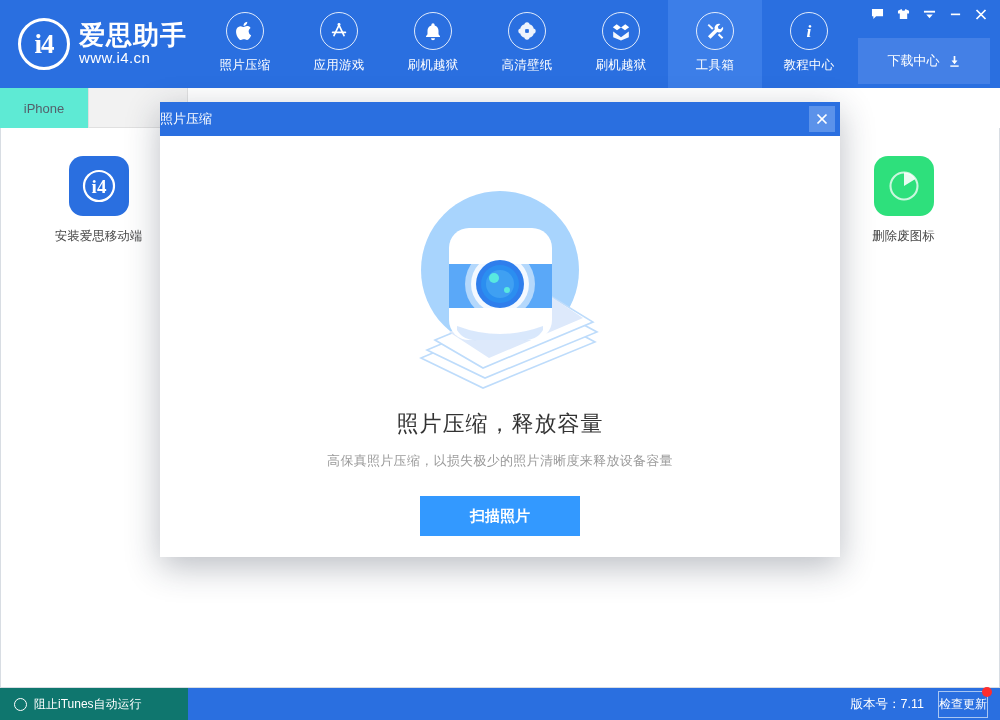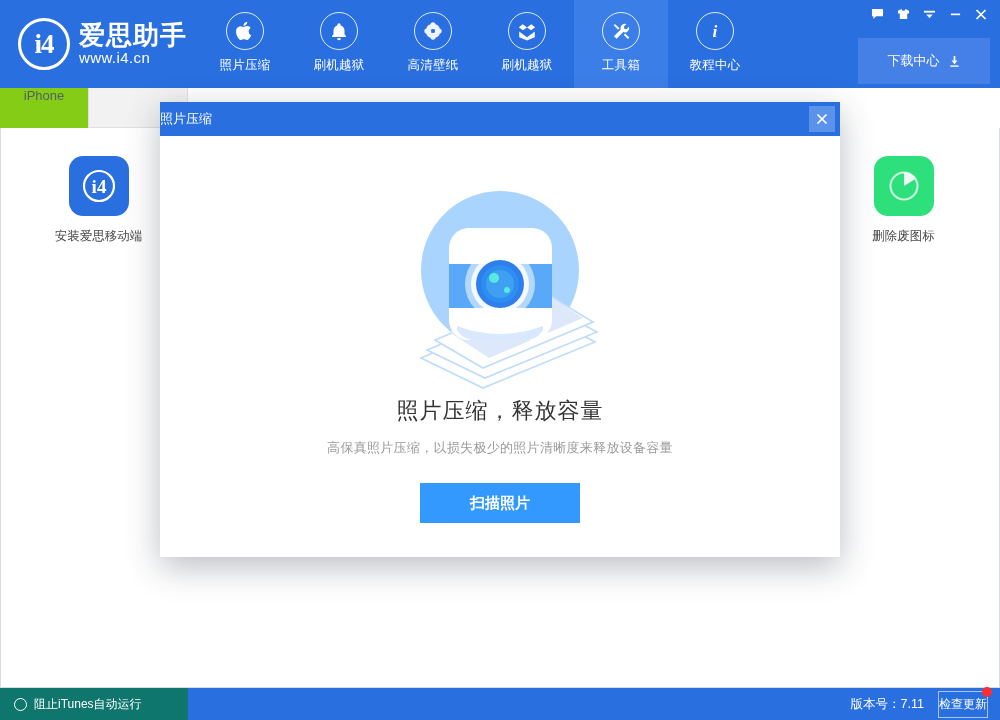--- a/index.html
+++ b/index.html
@@ -83,22 +83,22 @@
 
   
   .tabstrip {
     position: absolute; left: 0; top: 88px;
     width: 1000px; height: 40px;
     background: #ffffff;
   }
   .tab-active {
     position: absolute; left: 0; top: 0;
     width: 88px; height: 40px;
-    background: #84cc16;
-    display: flex; align-items: flex-start; justify-content: center;
+    background: #5eead4;
+    display: flex; align-items: center; justify-content: center;
     font-size: 13px; color: #555f6b;
     cursor: pointer;
   }
   .tab-ghost {
     position: absolute; left: 88px; top: 0;
     width: 100px; height: 40px;
     background: #f2f2f2;
     border-left: 1px solid #e0e0e0;
     border-right: 1px solid #e0e0e0;
     border-bottom: 1px solid #e0e0e0;
@@ -163,21 +163,21 @@
     font-size: 15px; cursor: pointer;
   }
   .modal-body {
     width: 680px; height: 421px;
     display: flex; flex-direction: column; align-items: center;
     padding-top: 44px;
   }
   .illus { width: 206px; height: 212px; position: relative; }
   .modal-h1 {
     font-size: 22px; color: #333333; letter-spacing: 1px;
-    margin-top: 4px;
+    margin-top: 17px;
   }
   .modal-sub {
     font-size: 13px; color: #9a9a9a; margin-top: 13px; letter-spacing: .3px;
   }
   .scan-btn {
     margin-top: 26px;
     width: 160px; height: 40px;
     background: #3399ff;
     color: #ffffff; font-size: 15px;
     display: flex; align-items: center; justify-content: center;
@@ -244,20 +244,33 @@
 
       <div class="nav-item">
         <div class="nav-ico">
           <svg width="20" height="22" viewBox="0 0 20 22">
               <path fill="#fff" d="M13.6 11.4c0-2.3 1.9-3.4 2-3.5-1.1-1.6-2.8-1.8-3.4-1.8-1.4-.15-2.8.85-3.5.85-.7 0-1.85-.83-3.05-.81-1.56.02-3 .91-3.81 2.31-1.63 2.82-.42 7 1.17 9.3.78 1.12 1.7 2.38 2.92 2.34 1.17-.05 1.61-.76 3.03-.76 1.41 0 1.82.76 3.06.73 1.26-.02 2.06-1.14 2.83-2.27.89-1.3 1.26-2.56 1.28-2.63-.03-.01-2.46-.94-2.48-3.73zM11.3 4.6c.64-.78 1.07-1.86.95-2.94-.92.04-2.04.61-2.7 1.38-.59.69-1.11 1.79-.97 2.85 1.03.08 2.08-.52 2.72-1.29z"></path>
             </svg>
         </div>
         <div class="nav-label">照片压缩</div>
       </div>
 
+      <div class="nav-item">
+        <div class="nav-ico">
+          <svg width="22" height="22" viewBox="0 0 24 24">
+              <g stroke="#fff" stroke-width="1.8" fill="none" stroke-linecap="round">
+                <path d="M12 5.5 L6.5 17"></path>
+                <path d="M12 5.5 L17.5 17"></path>
+                <path d="M5 13.5 L19 13.5"></path>
+              </g>
+              <circle cx="12" cy="5" r="1.6" fill="#fff"></circle>
+            </svg>
+        </div>
+        <div class="nav-label">应用游戏</div>
+      </div>
 
       <div class="nav-item">
         <div class="nav-ico">
           <svg width="20" height="21" viewBox="0 0 24 24">
               <path fill="#fff" d="M12 2.2a2 2 0 0 1 2 2v.6c3 .8 4.6 3.2 4.6 6.4v4l1.8 2.4v1.1H3.6v-1.1L5.4 15.2v-4c0-3.2 1.6-5.6 4.6-6.4v-.6a2 2 0 0 1 2-2zM9.6 20h4.8a2.4 2.4 0 0 1-4.8 0z"></path>
             </svg>
         </div>
         <div class="nav-label">刷机越狱</div>
       </div>
 

